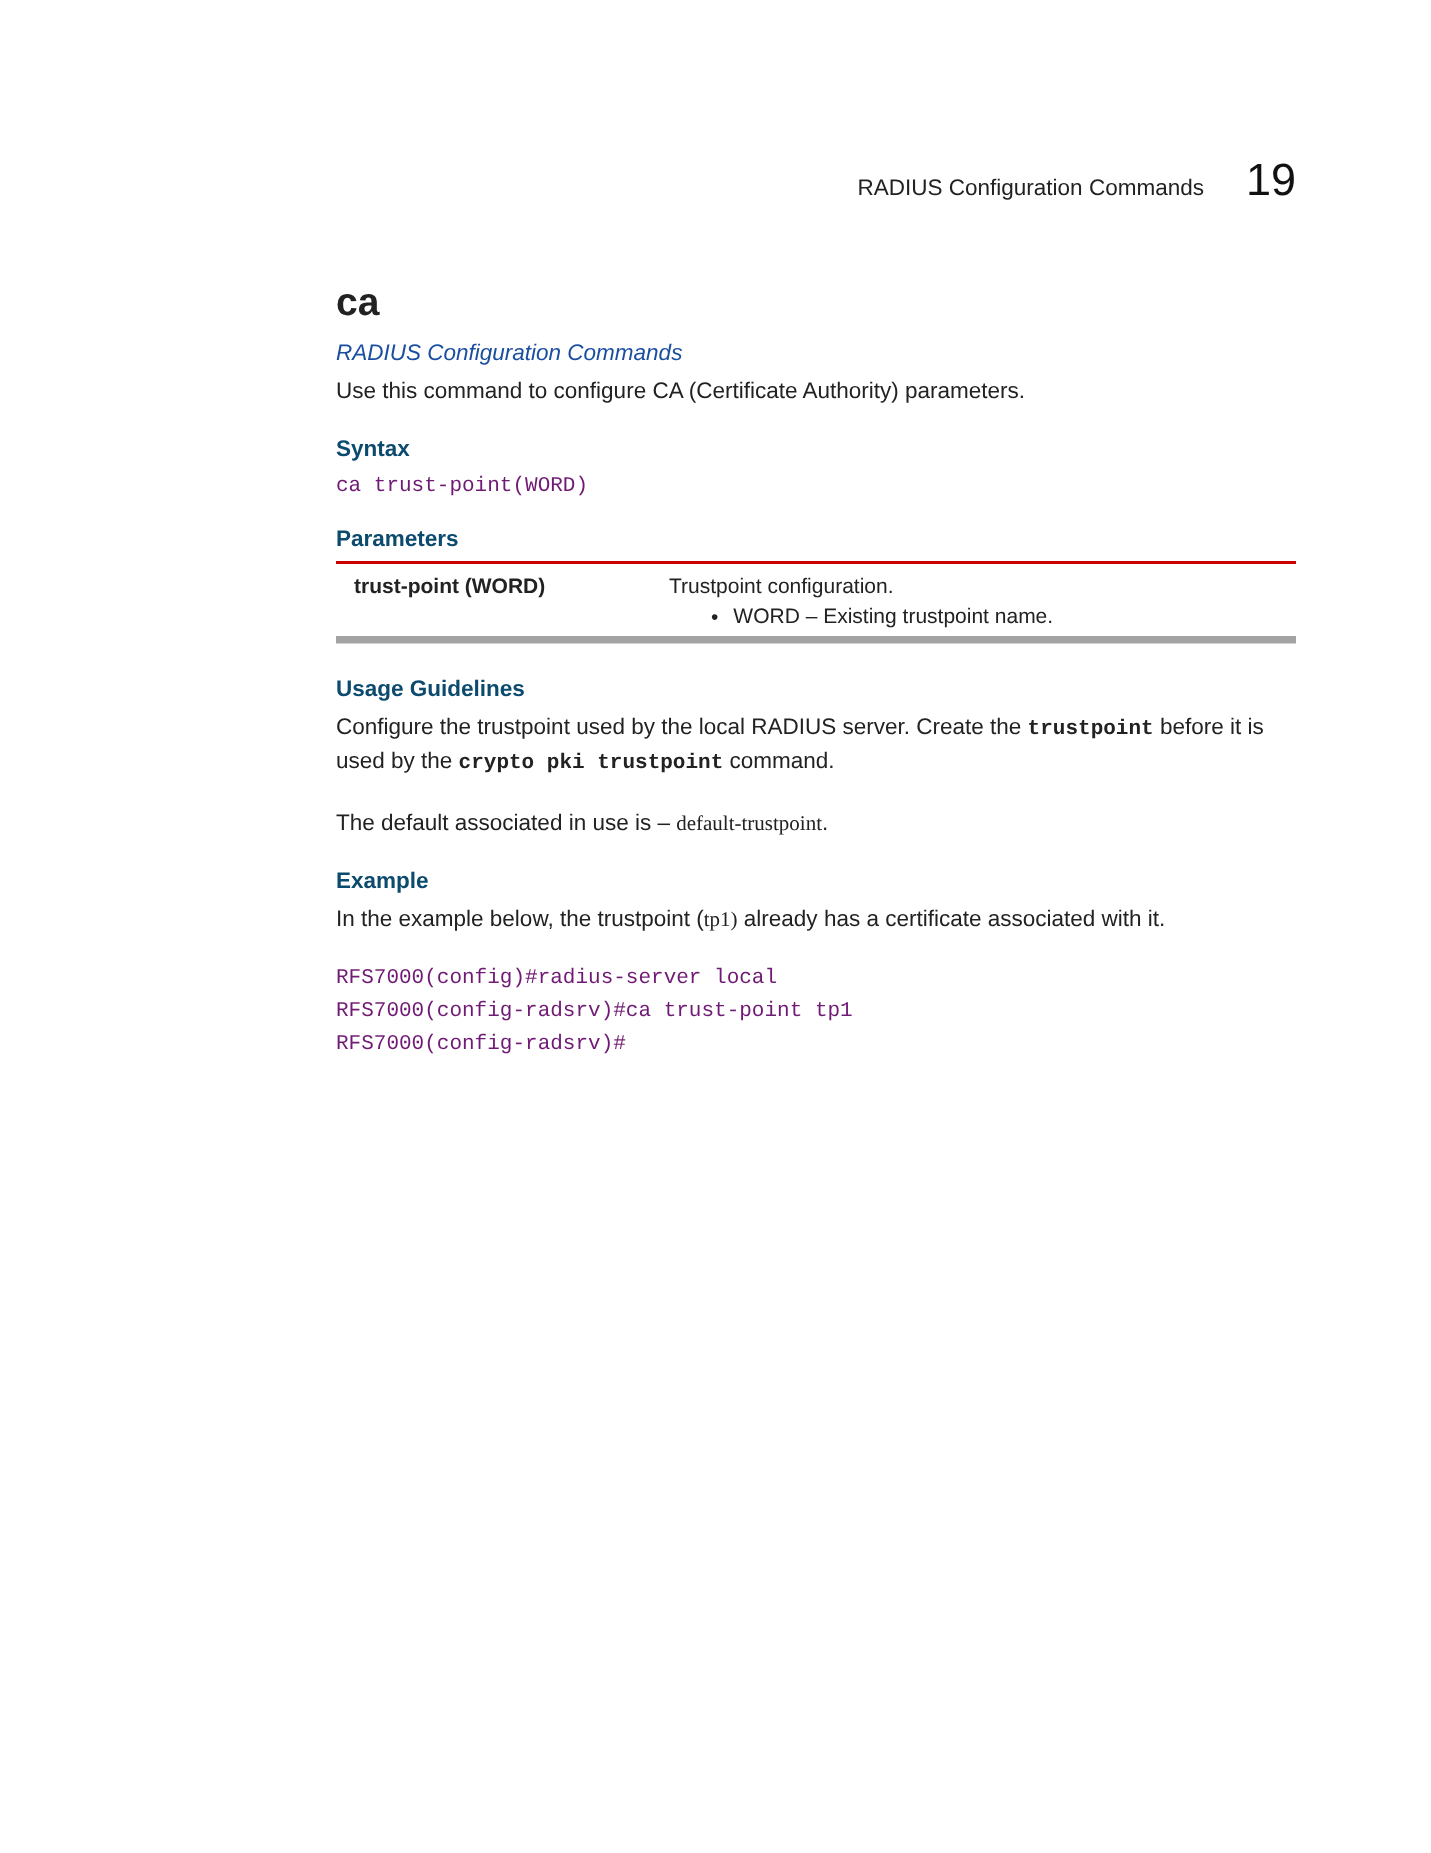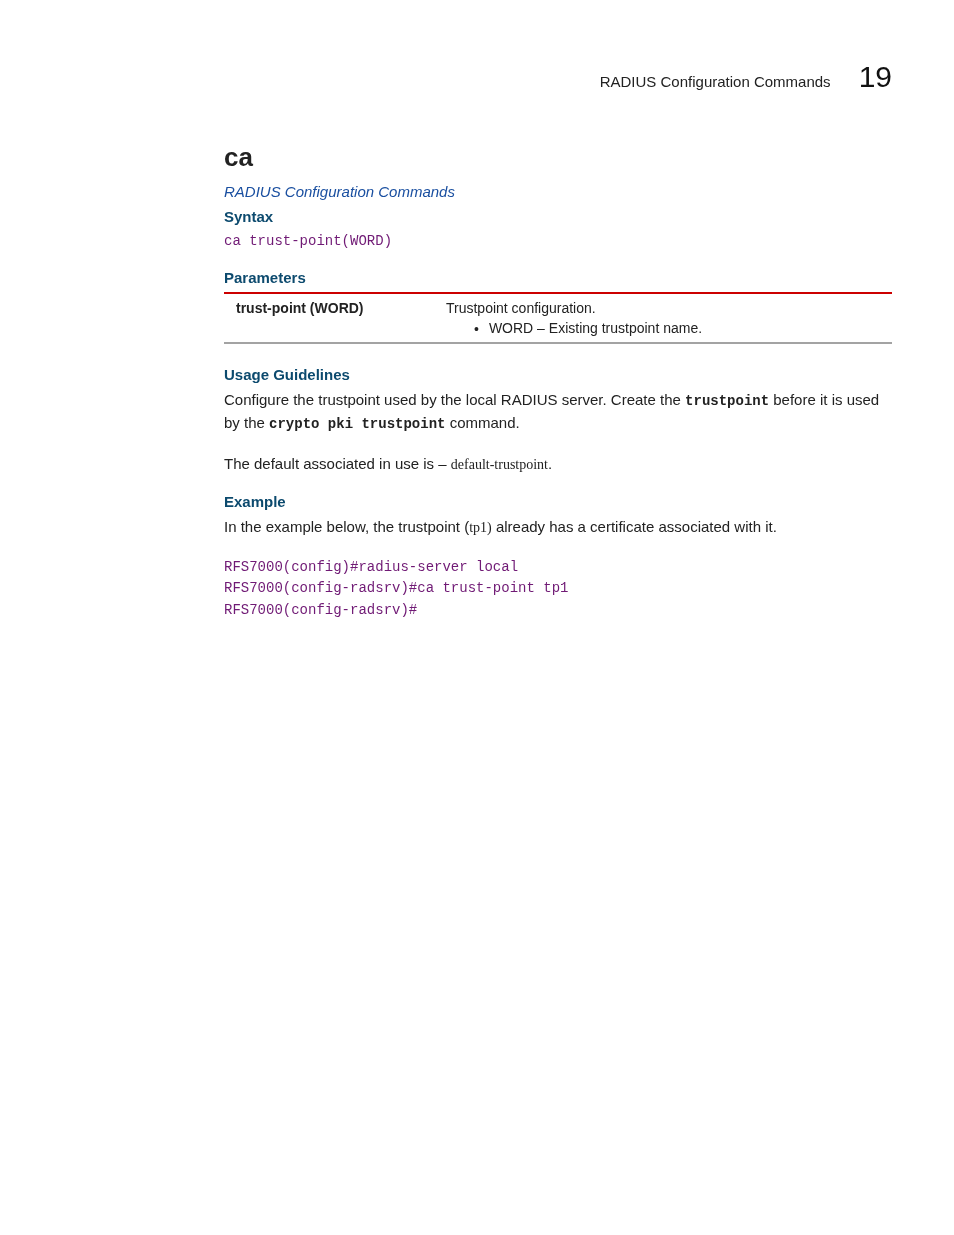--- a/index.html
+++ b/index.html
@@ -7,21 +7,22 @@
     font-size: 15px;
     color: #222;
     margin: 0;
     background: #fff;
     width: 954px;
     height: 1235px;
     position: relative;
     box-sizing: border-box;
   }
   .page {
-    padding: 60px 62px 60px 224px;
+    padding: 60px 90px 60px 224px;
+    margin-top: 44px;
   }
   .header-row {
     display: flex;
     justify-content: flex-end;
     align-items: baseline;
     margin-bottom: 48px;
     gap: 28px;
   }
   .header-title {
     font-size: 15px;
@@ -77,21 +78,21 @@
   }
   .param-table {
     width: 100%;
     border-collapse: collapse;
     margin: 2px 0 22px 0;
   }
   .param-table tr.rule-top td {
     border-top: 2px solid #c00;
   }
   .param-table tr.rule-bottom td {
-    border-bottom: 2px solid #a3a3a3;
+    border-bottom: 5px solid #a3a3a3;
   }
   .param-table td {
     padding: 6px 8px 6px 12px;
     vertical-align: top;
     font-size: 14px;
   }
   .param-name {
     font-weight: bold;
     width: 190px;
   }
@@ -115,20 +116,21 @@
 
   <div class="header-row">
     <span class="header-title">RADIUS Configuration Commands</span>
     <span class="chapter-num">19</span>
   </div>
 
   <h1 class="cmd-title">ca</h1>
 
   <div class="link-line">RADIUS Configuration Commands</div>
 
+  <div class="body-text">Use this command to configure CA (Certificate Authority) parameters.</div>
 
   <div class="section-head">Syntax</div>
   <div class="mono">ca trust-point(WORD)</div>
 
   <div class="section-head">Parameters</div>
   <table class="param-table">
     <tbody>
         <tr class="rule-top rule-bottom">
       <td class="param-name">trust-point (WORD)</td>
       <td>

